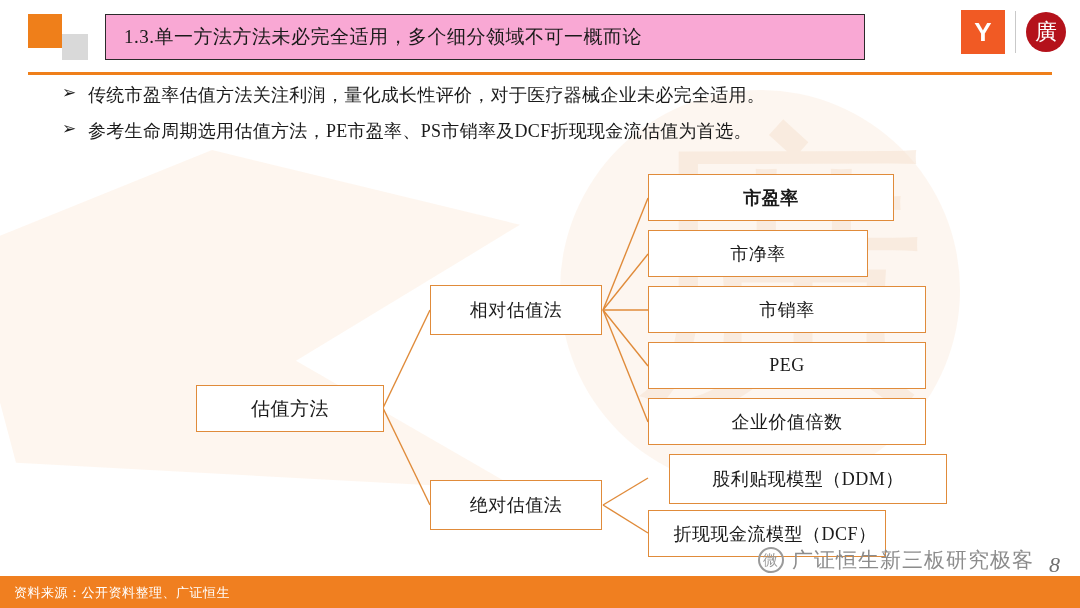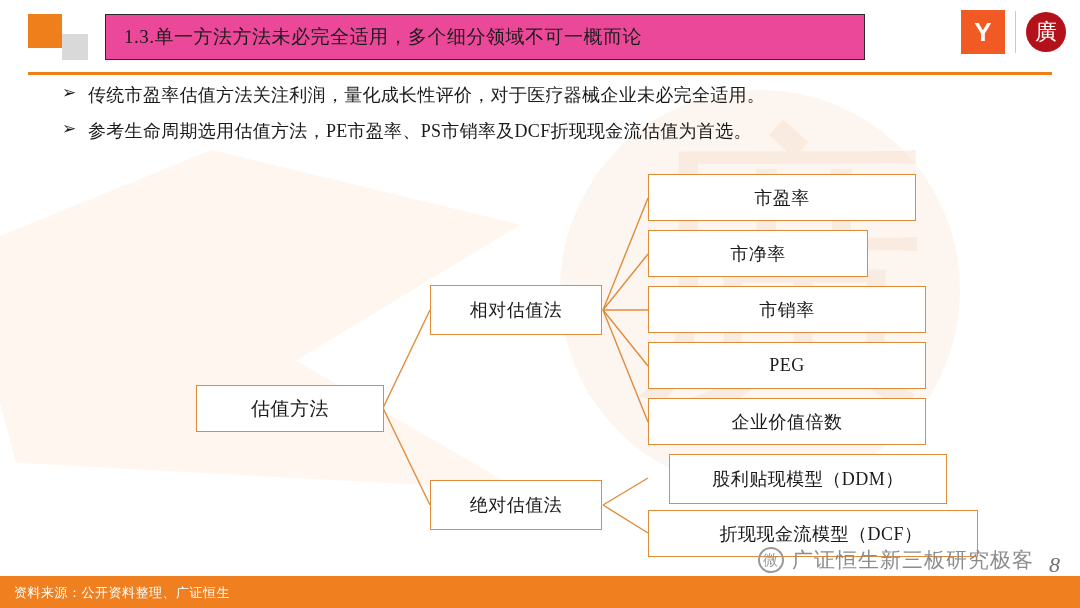--- a/index.html
+++ b/index.html
@@ -33,21 +33,21 @@
     line-height:1;
   }
 
   
   .header { position:absolute; left:0; top:0; width:1080px; height:76px; z-index:3; }
   .sq-orange { position:absolute; left:28px; top:14px; width:34px; height:34px; background:#ef7f1a; }
   .sq-grey   { position:absolute; left:62px; top:34px; width:26px; height:26px; background:#d9d9d9; }
 
   .title-box {
     position:absolute; left:105px; top:14px; width:760px; height:46px;
-    border:1px solid #2b2b2b; background:#ec4899;
+    border:1px solid #2b2b2b; background:#f9a8d4;
     display:flex; align-items:center; padding-left:18px;
   }
   .title-box .title-text { font-size:19px; color:#1a1a1a; letter-spacing:.5px; }
 
   .logo-wrap { position:absolute; right:14px; top:10px; display:flex; align-items:center; gap:10px; }
   .logo-y {
     width:44px; height:44px; background:#f15a24; position:relative;
     display:flex; align-items:center; justify-content:center;
   }
   .logo-y span { color:#fff; font-size:26px; font-weight:bold; font-family:"Liberation Sans", sans-serif; }
@@ -158,28 +158,28 @@
 
     <path d="M603,355 L648,328" stroke="#e08b3a" stroke-width="1.4" fill="none"></path>
     <path d="M603,355 L648,383" stroke="#e08b3a" stroke-width="1.4" fill="none"></path>
   </svg>
 
   <div class="node root" style="left:196px; top:235px; width:188px; height:47px;">估值方法</div>
 
   <div class="node mid" style="left:430px; top:135px; width:172px; height:50px;">相对估值法</div>
   <div class="node mid" style="left:430px; top:330px; width:172px; height:50px;">绝对估值法</div>
 
-  <div class="node" style="left:648px; top:24px; width:268px; height:47px;">市盈率</div>
+  <div class="node" style="left:648px; top:24px; width:246px; height:47px;font-weight:bold;">市盈率</div>
   <div class="node" style="left:648px; top:80px; width:220px; height:47px;">市净率</div>
   <div class="node" style="left:648px; top:136px; width:278px; height:47px;">市销率</div>
   <div class="node" style="left:648px; top:248px; width:278px; height:47px;">企业价值倍数</div>
   <div class="node" style="left:648px; top:192px; width:278px; height:47px;">PEG</div>
 
   <div class="node" style="left:648px; top:304px; width:278px; height:50px;margin-left:21px;">股利贴现模型（DDM）</div>
-  <div class="node" style="left:648px; top:360px; width:330px; height:47px;padding-left:16px;">折现现金流模型（DCF）</div>
+  <div class="node" style="left:648px; top:360px; width:238px; height:47px;padding-left:16px;">折现现金流模型（DCF）</div>
 </div>
 
 <div class="wm-badge">
   <div class="wm-circle">微</div>
   <div>广证恒生新三板研究极客</div>
 </div>
 <div class="wm-num">8</div>
 
 <div class="footer-bar"></div>
 <div class="footer-text">

